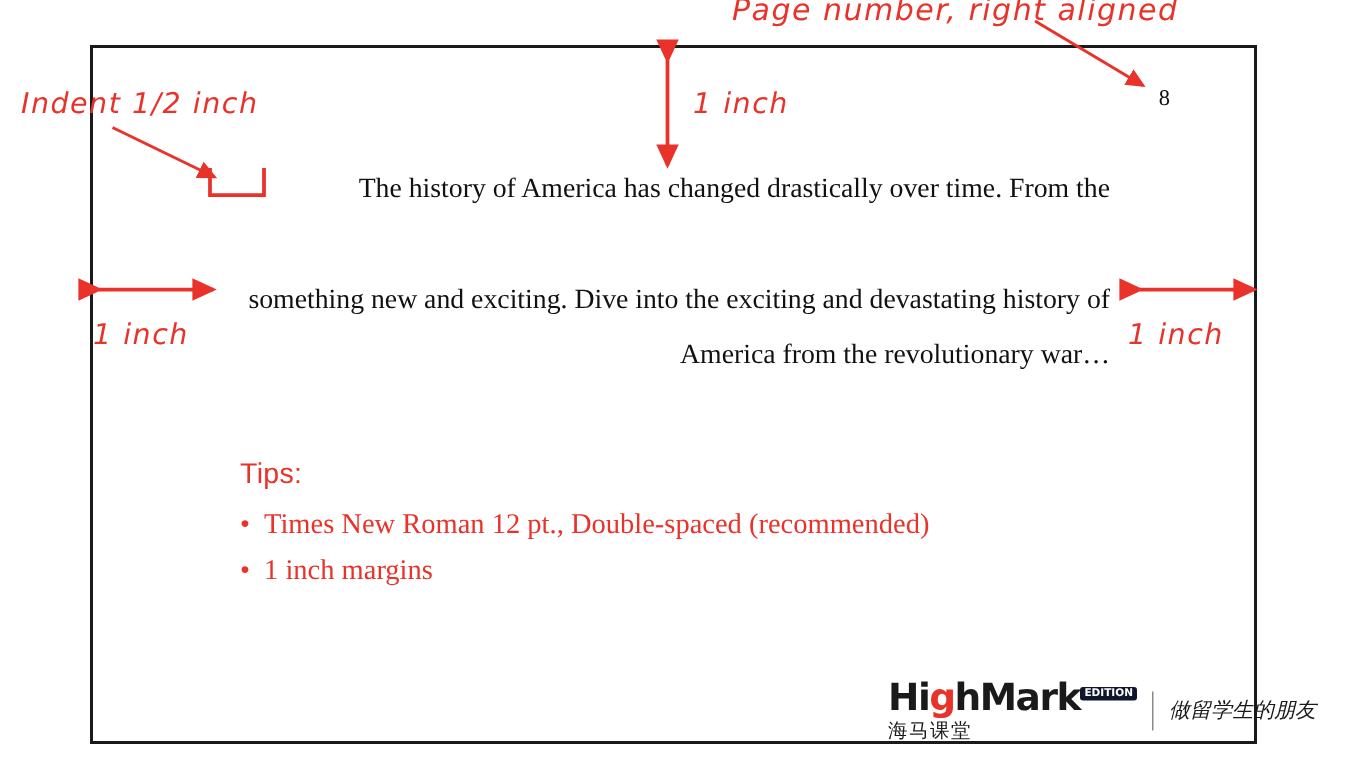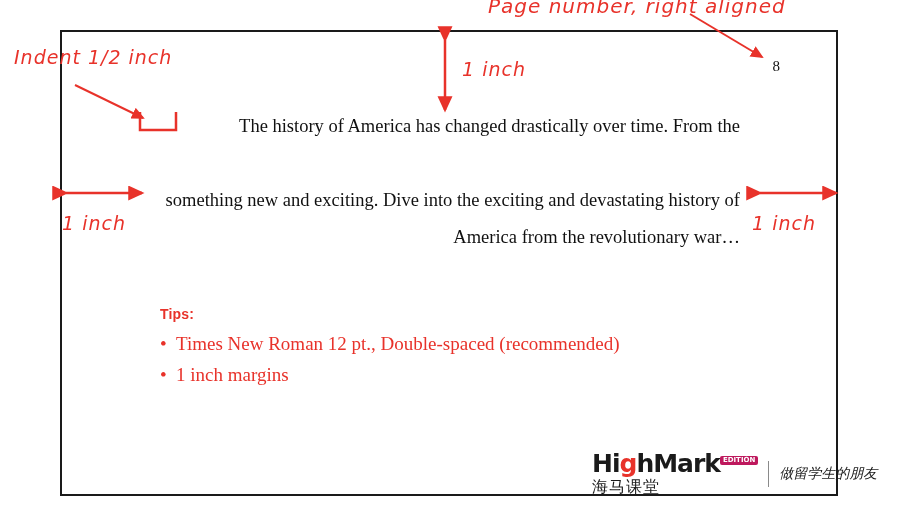--- a/index.html
+++ b/index.html
@@ -62,22 +62,22 @@
   }
 
   
   #tips {
     position: absolute;
     left: 160px;
     top: 306px;
     color: #e8322a;
   }
   #tips .tips-title {
-    font-size: 14px;
-    font-weight: bold;
+    font-size: 19px;
+    font-weight: normal;
     margin-bottom: 6px;
     letter-spacing: .2px;
   }
   #tips ul {
     list-style: none;
     margin: 0;
     padding: 0;
     font-family: Liberation Serif, serif;
   }
   #tips li {
@@ -93,21 +93,21 @@
   
   .annot {
     position: absolute;
     color: #e8322a;
     font-family: "DejaVu Sans", sans-serif;
     font-size: 19px;
     white-space: nowrap;
     font-style: italic;
     letter-spacing: 1px;
   }
-  #annot-indent { left: 14px; top: 46px; }
+  #annot-indent { left: 14px; top: 58px; }
   #annot-top-inch { left: 462px; top: 58px; }
   #annot-pagenum { left: 488px; top: -6px; font-size: 20px; }
   #annot-left-inch { left: 62px; top: 212px; }
   #annot-right-inch { left: 752px; top: 212px; }
 
   
   #overlay {
     position: absolute;
     left: 0;
     top: 0;
@@ -131,28 +131,28 @@
     font-weight: bold;
     font-size: 25px;
     color: #1a1a1a;
     line-height: 1;
     letter-spacing: -1px;
   }
   #logo .logo-mark .accent {
     color: #e8322a;
   }
   #logo .logo-sub {
-    font-size: 16px;
+    font-size: 13px;
     color: #1a1a1a;
     letter-spacing: 1px;
     margin-top: 1px;
   }
   #logo .logo-badge {
     display: inline-block;
-    background: #be185d;
+    background: #0f172a;
     color: #ffffff;
     font-size: 7px;
     padding: 1px 3px;
     border-radius: 2px;
     vertical-align: super;
     letter-spacing: 0;
   }
   #logo .logo-divider {
     width: 1px;
     height: 26px;

